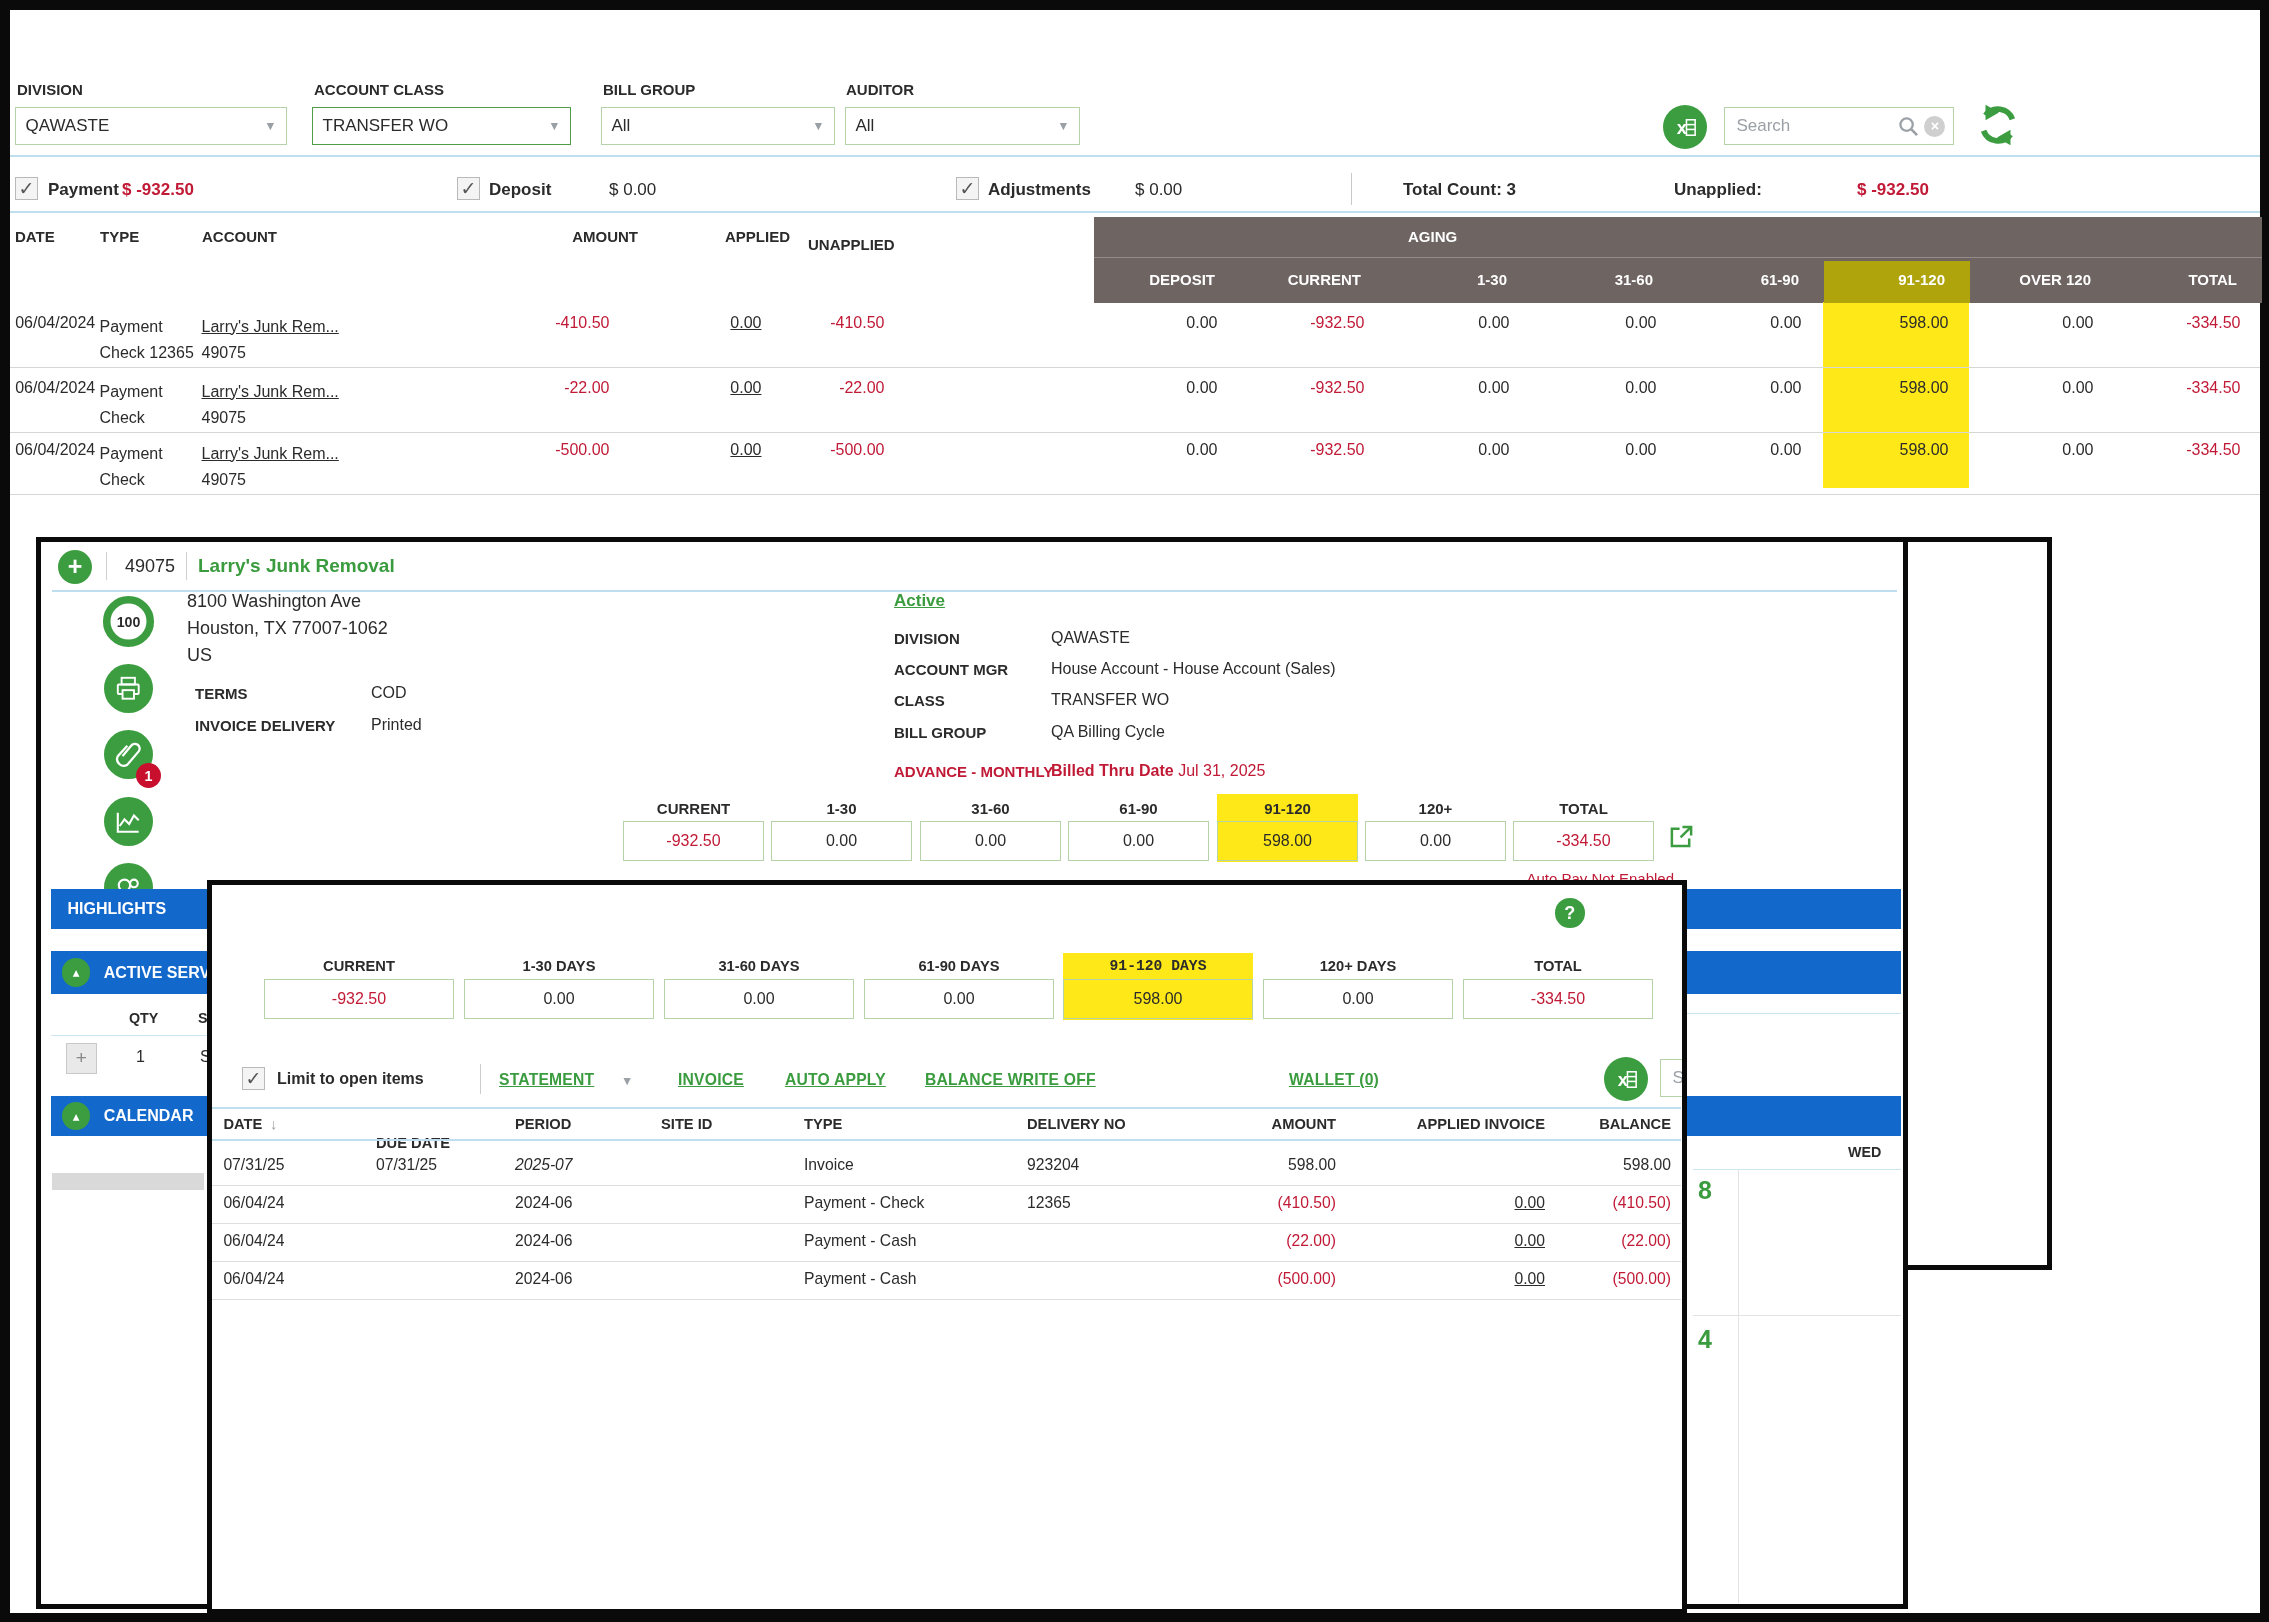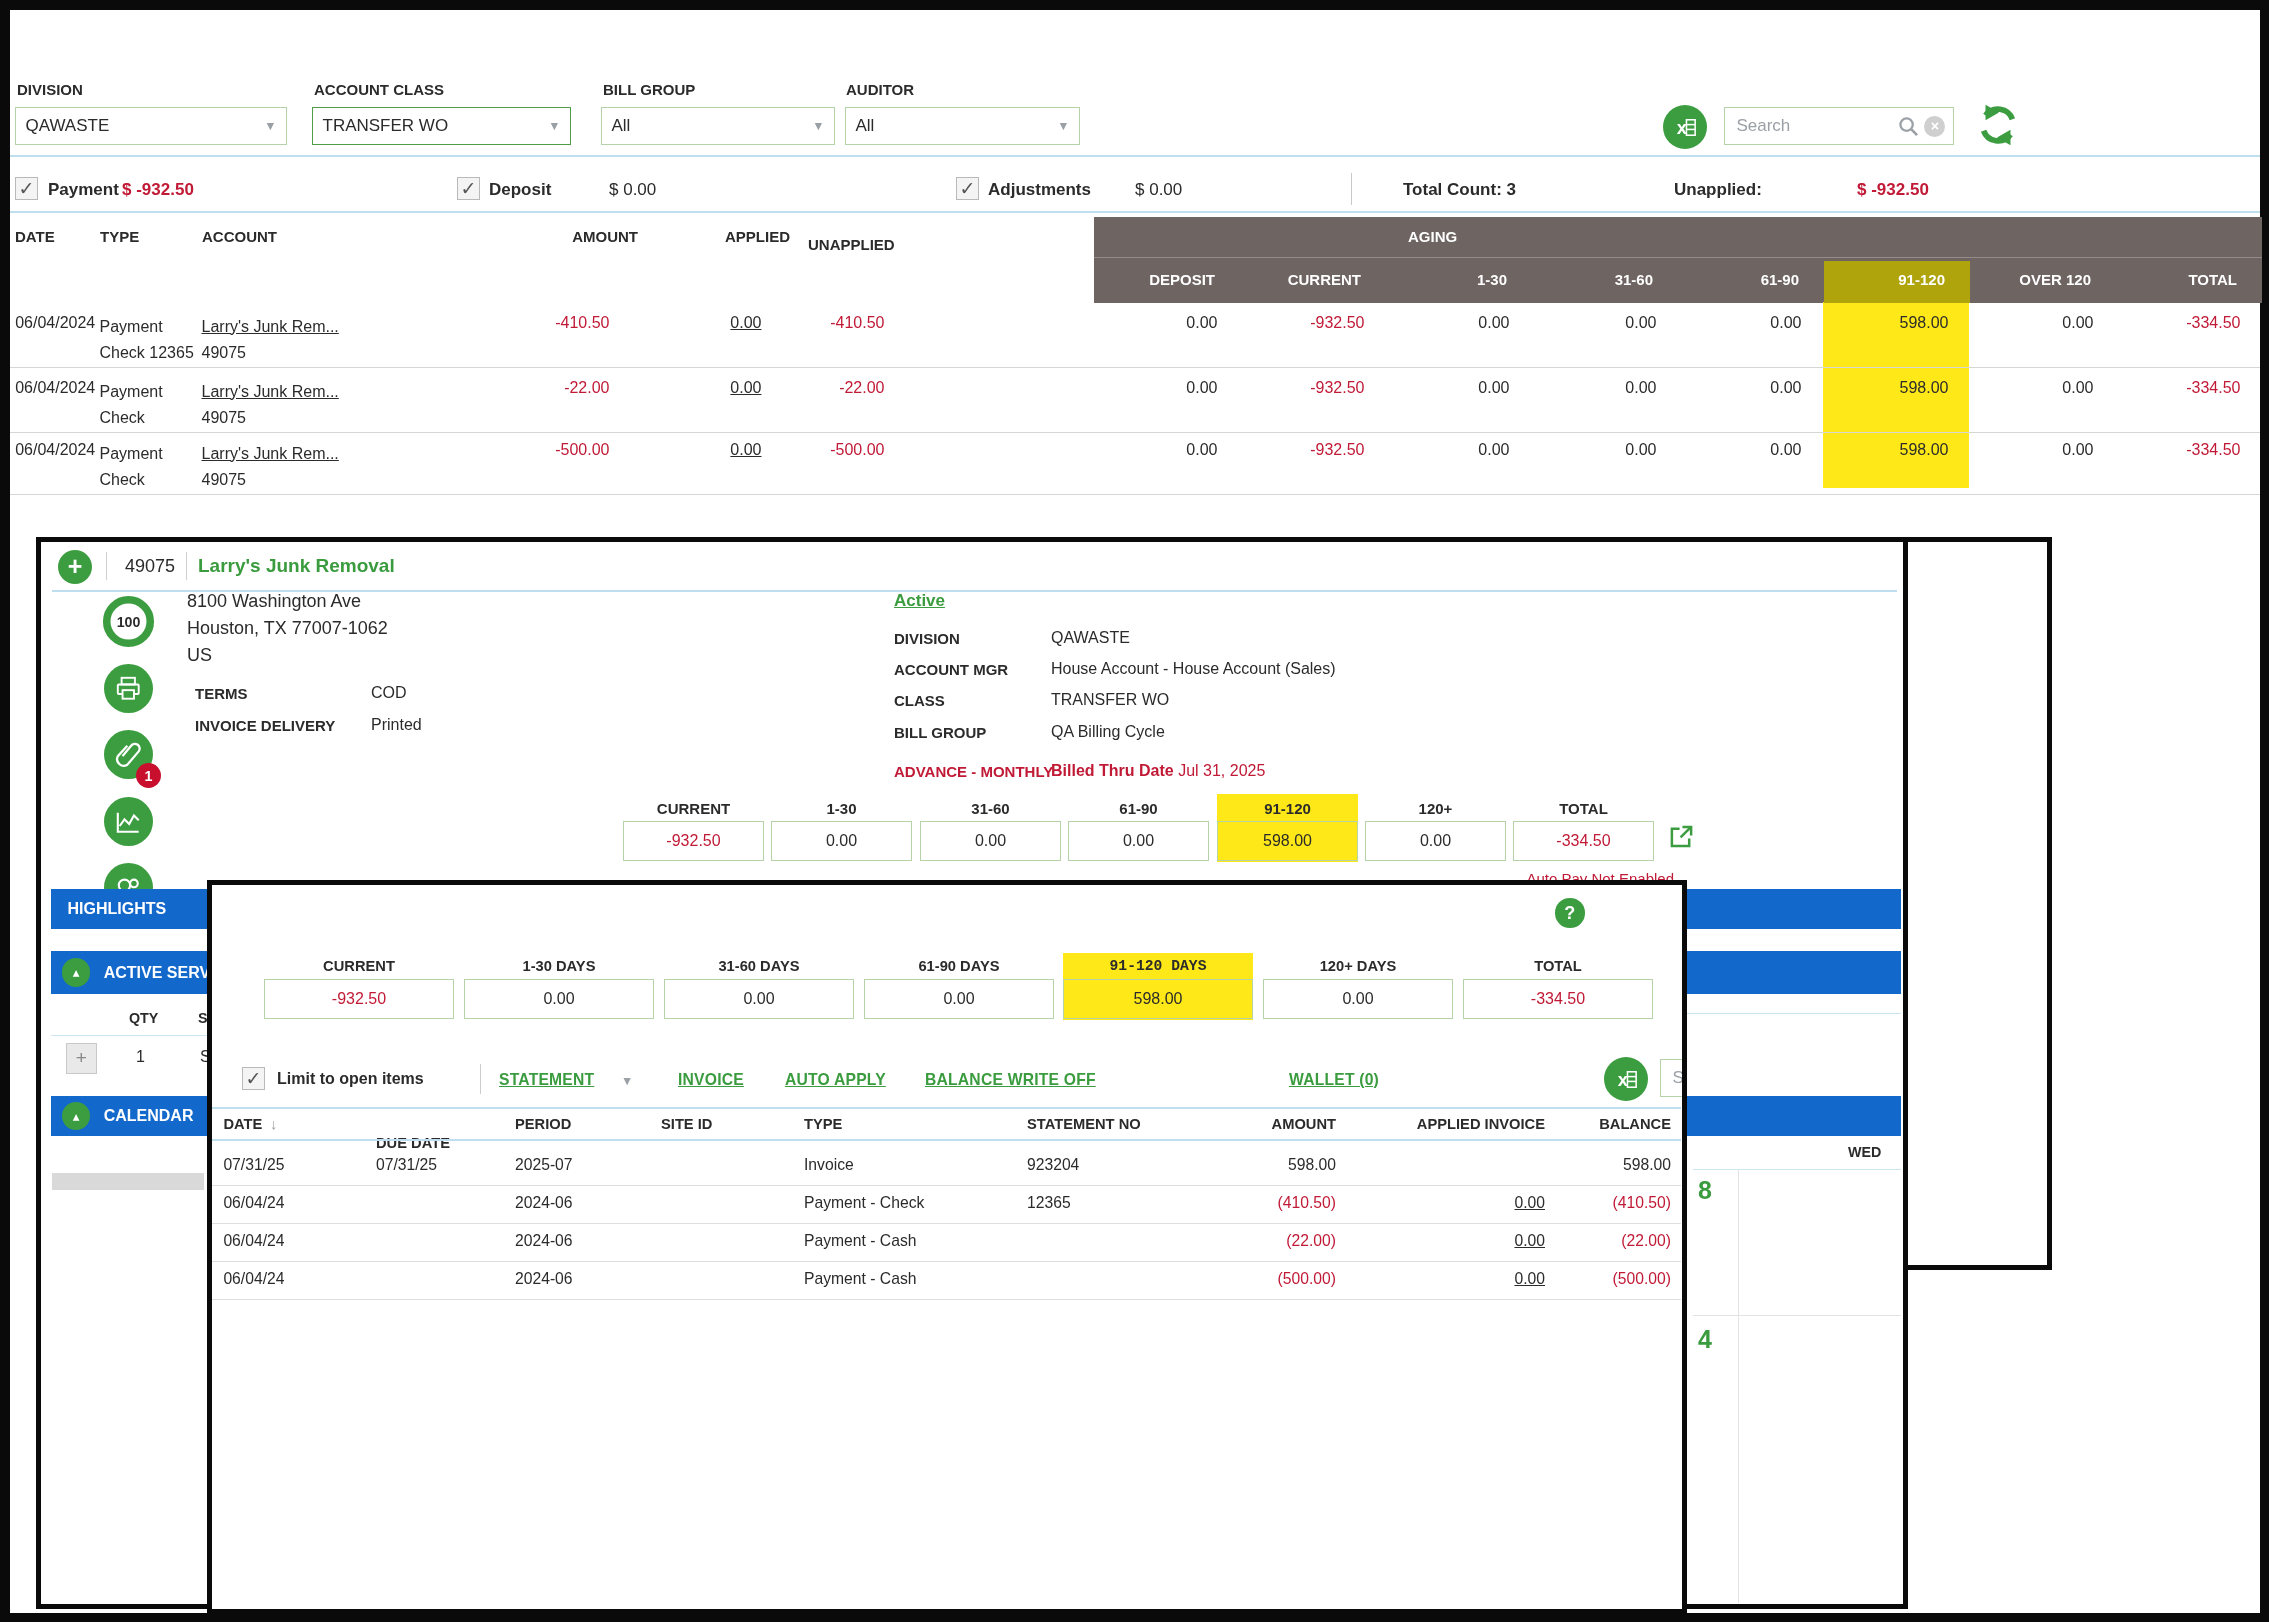--- a/index.html
+++ b/index.html
@@ -399,31 +399,31 @@
       <span class="ph">Se</span>
     </div>
 
     <div class="abs hline" style="left:0;top:222px;width:1469px;height:1.9px"></div>
     <div id="modalTableHeader">
         <div class="abs mth" style="left: 11.4px; top: 231px; width: 105px; text-align: left;">DATE<span style="color: rgb(154, 160, 166); margin-left: 7.6px;">↓</span></div>
         <div class="abs mth" style="left: 164px; top: 231px; width: 105px; text-align: left; margin-top: 19px;">DUE DATE</div>
         <div class="abs mth" style="left: 303px; top: 231px; width: 105px; text-align: left;">PERIOD</div>
         <div class="abs mth" style="left: 449px; top: 231px; width: 105px; text-align: left;">SITE ID</div>
         <div class="abs mth" style="left: 592px; top: 231px; width: 162px; text-align: left;">TYPE</div>
-        <div class="abs mth" style="left: 815px; top: 231px; width: 152px; text-align: left;">STATEMENT NO</div>
+        <div class="abs mth" style="left: 815px; top: 231px; width: 152px; text-align: left;">DELIVERY NO</div>
         <div class="abs mth" style="left: 1010px; top: 231px; width: 114px; text-align: right;">AMOUNT</div>
         <div class="abs mth" style="left: 1181px; top: 231px; width: 152px; text-align: right;">APPLIED INVOICE</div>
         <div class="abs mth" style="left: 1343px; top: 231px; width: 116px; text-align: right;">BALANCE</div>
       </div>
     <div class="abs hline" style="left:0;top:254px;width:1469px;height:1.9px"></div>
     <div id="modalRows">
         <div class="abs" style="left: 0px; top: 262px; width: 1469px; height: 38px;">
           <div class="abs mcell" style="left: 11.4px; top: 8.6px; width: 105px; text-align: left;">07/31/25</div>
           <div class="abs mcell" style="left: 164px; top: 8.6px; width: 105px; text-align: left;">07/31/25</div>
-          <div class="abs mcell" style="left: 303px; top: 8.6px; width: 105px; text-align: left;">2025-07</div>
+          <div class="abs mcell" style="left: 303px; top: 8.6px; width: 105px; text-align: left; font-style: italic;">2025-07</div>
           <div class="abs mcell" style="left: 592px; top: 8.6px; width: 162px; text-align: left;">Invoice</div>
           <div class="abs mcell" style="left: 815px; top: 8.6px; width: 152px; text-align: left;">923204</div>
           <div class="abs mcell" style="left: 1010px; top: 8.6px; width: 114px; text-align: right;">598.00</div>
           <div class="abs mcell" style="left: 1343px; top: 8.6px; width: 116px; text-align: right;">598.00</div>
         </div>
         <div class="abs" style="left: 0px; top: 300px; width: 1469px; height: 1px; background: rgb(222, 222, 222);"></div>
         <div class="abs" style="left: 0px; top: 300px; width: 1469px; height: 38px;">
           <div class="abs mcell" style="left: 11.4px; top: 8.6px; width: 105px; text-align: left;">06/04/24</div>
           <div class="abs mcell" style="left: 303px; top: 8.6px; width: 105px; text-align: left;">2024-06</div>
           <div class="abs mcell" style="left: 592px; top: 8.6px; width: 162px; text-align: left;">Payment - Check</div>

